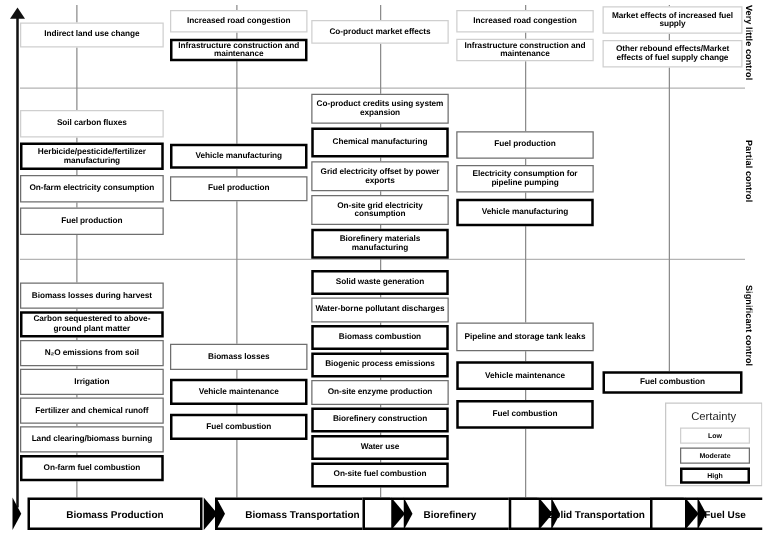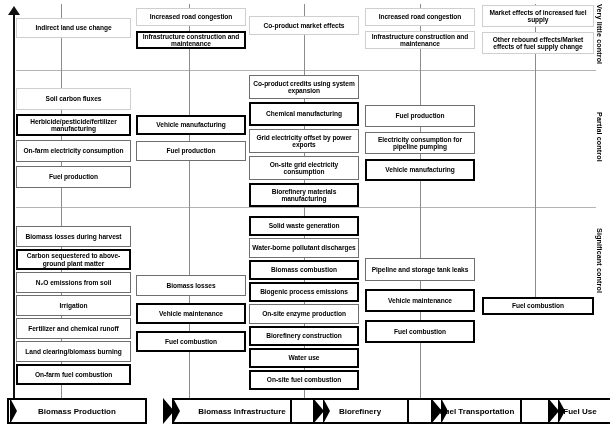--- a/index.html
+++ b/index.html
@@ -169,30 +169,36 @@
       <div class="box c-high" style="left: 365px; width: 110px; top: 289px; height: 23px;">Vehicle maintenance</div>
       <div class="box c-high" style="left: 365px; width: 110px; top: 320px; height: 23px;">Fuel combustion</div>
       <div class="box c-high" style="left: 482px; width: 112px; top: 297px; height: 18px;">Fuel combustion</div>
     </div>
 
   <div class="vlabel" style="left:604px;top:4px;">Very little control</div>
   <div class="vlabel" style="left:604px;top:112px;">Partial control</div>
   <div class="vlabel" style="left:604px;top:228px;">Significant control</div>
 
   <div id="stages-layer">
-      <div class="stage" style="left: 7px; top: 398px; width: 140px;">Biomass Production</div>
+      <div class="stage" style="left: 22px; top: 398px; width: 140px;">Biomass Production</div>
       <div class="chev" style="left: 163px; top: 398px;"></div>
       <div class="chev small" style="left: 173px; top: 398px;"></div>
-      <div class="stage" style="left: 172px; top: 398px; width: 140px;">Biomass Infrastructure</div>
+      <div class="stage" style="left: 172px; top: 398px; width: 140px;">Biomass Transportation</div>
       <div class="chev" style="left: 313px; top: 398px;"></div>
       <div class="chev small" style="left: 323px; top: 398px;"></div>
       <div class="stage" style="left: 290px; top: 398px; width: 140px;">Biorefinery</div>
       <div class="chev" style="left: 431px; top: 398px;"></div>
       <div class="chev small" style="left: 441px; top: 398px;"></div>
-      <div class="stage" style="left: 407px; top: 398px; width: 140px;">Fuel Transportation</div>
+      <div class="stage" style="left: 407px; top: 398px; width: 140px;">Solid Transportation</div>
       <div class="chev" style="left: 548px; top: 398px;"></div>
       <div class="chev small" style="left: 558px; top: 398px;"></div>
       <div class="stage" style="left: 520px; top: 398px; width: 120px;">Fuel Use</div>
       <div class="chev small" style="left: 10px; top: 398px;"></div>
     </div>
 
+  <div class="legend" style="left:532px;top:322px;width:78px;height:67px;">
+    <div class="legend-title">Certainty</div>
+    <div class="lgbox c-low" style="top:19px;">Low</div>
+    <div class="lgbox c-mod" style="top:35px;">Moderate</div>
+    <div class="lgbox c-high" style="top:51px;">High</div>
+  </div>
 
 </div>
 
 </body></html>

